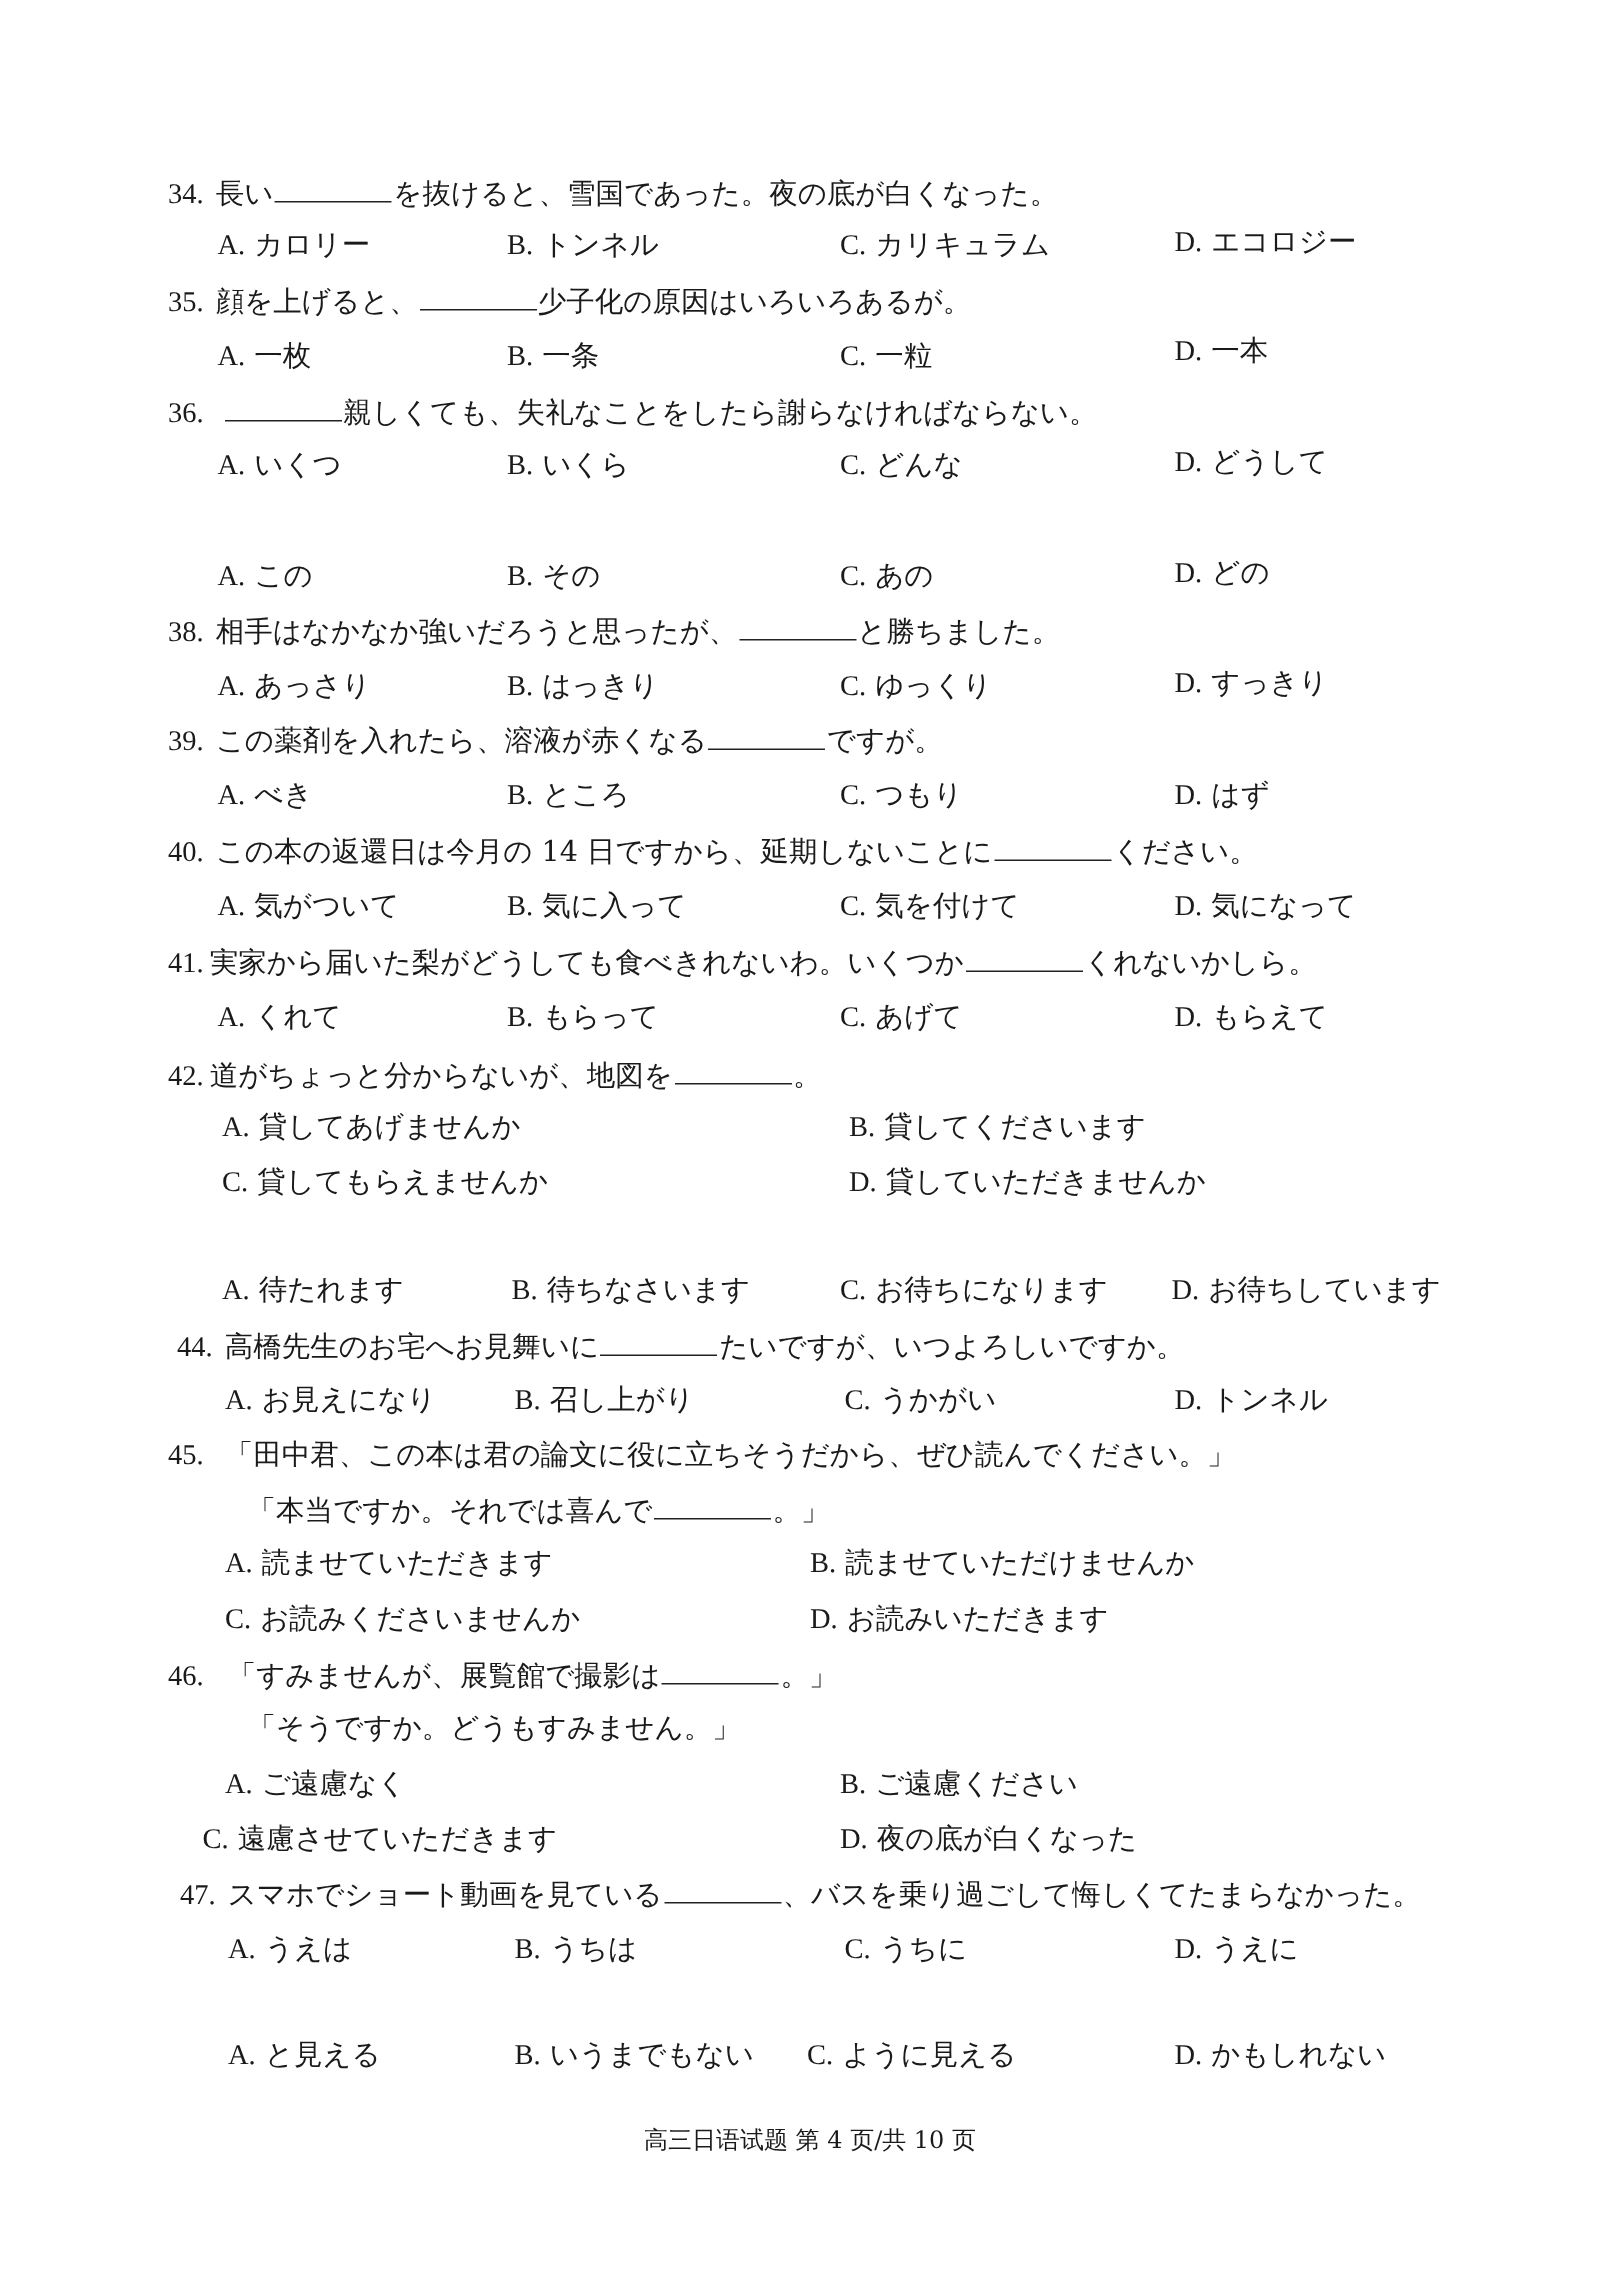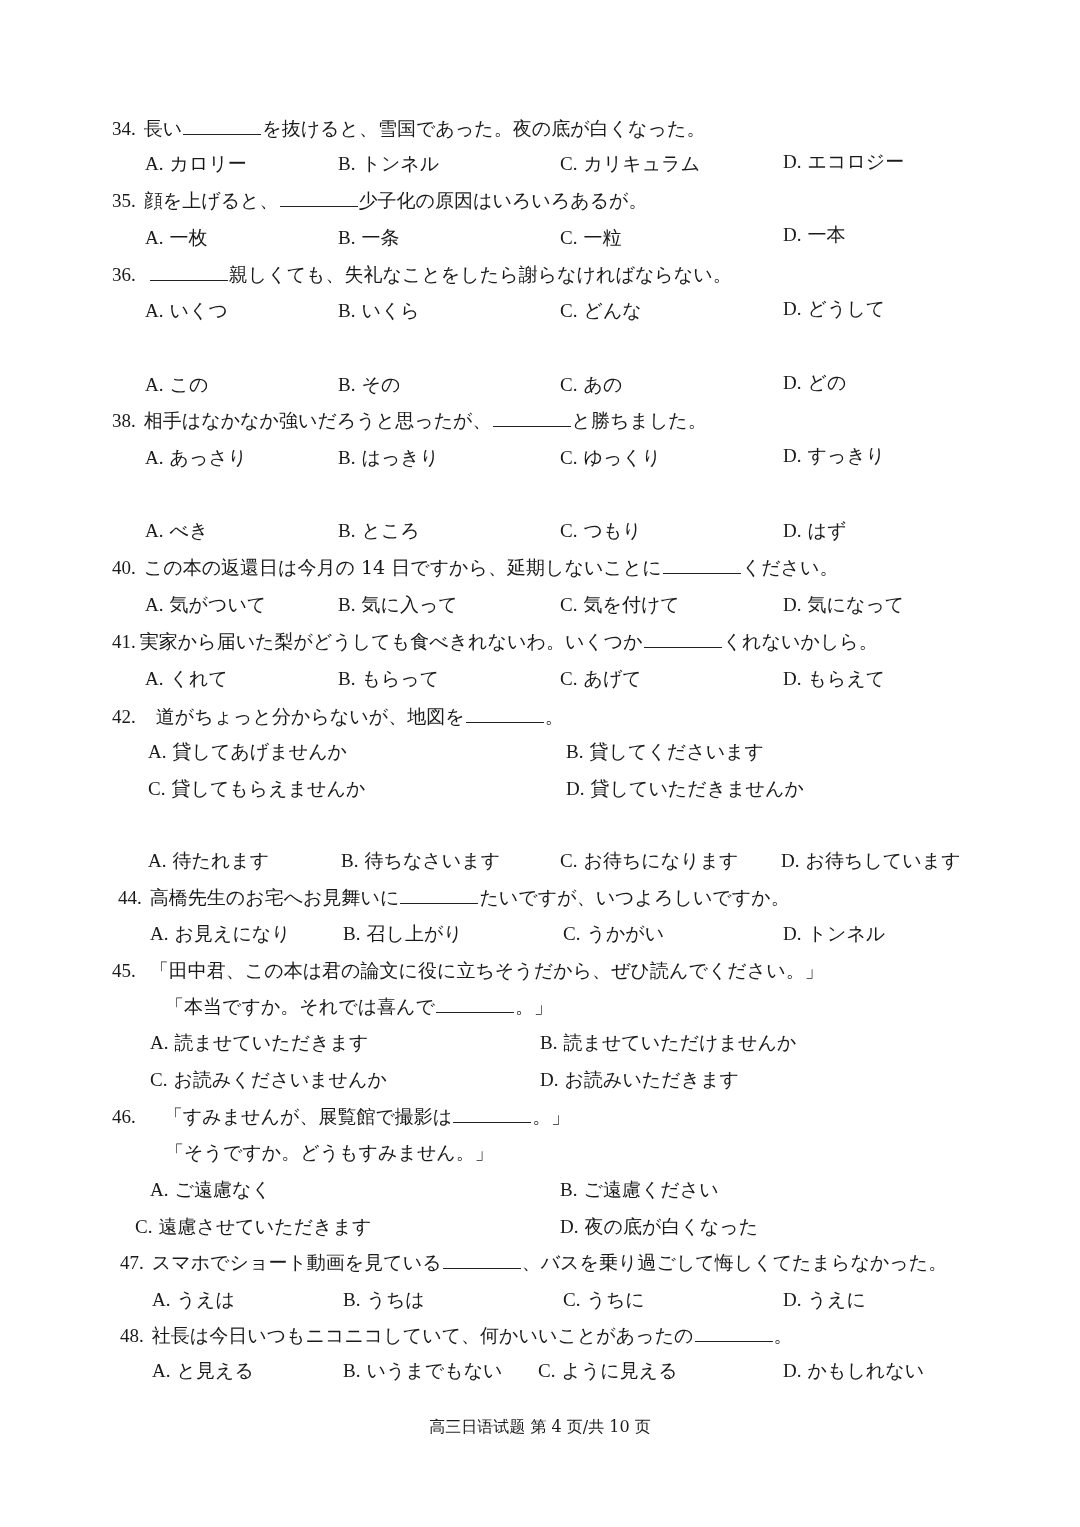--- a/index.html
+++ b/index.html
@@ -51,20 +51,23 @@
   <div class="opt" style="left:783px;top:370px"><span class="letter">D.</span><span>どの</span></div>
 
   <div class="q" style="left:112px;top:408px">
     <span class="qnum">38.</span><span>相手はなかなか強いだろうと思ったが、</span><span class="blank"></span><span>と勝ちました。</span>
   </div>
   <div class="opt" style="left:145px;top:445px"><span class="letter">A.</span><span>あっさり</span></div>
   <div class="opt" style="left:338px;top:445px"><span class="letter">B.</span><span>はっきり</span></div>
   <div class="opt" style="left:560px;top:445px"><span class="letter">C.</span><span>ゆっくり</span></div>
   <div class="opt" style="left:783px;top:443px"><span class="letter">D.</span><span>すっきり</span></div>
 
+  <div class="q" style="left:112px;top:481px">
+    <span class="qnum">39.</span><span>この薬剤を入れたら、溶液が赤くなる</span><span class="blank"></span><span>ですが。</span>
+  </div>
   <div class="opt" style="left:145px;top:518px"><span class="letter">A.</span><span>べき</span></div>
   <div class="opt" style="left:338px;top:518px"><span class="letter">B.</span><span>ところ</span></div>
   <div class="opt" style="left:560px;top:518px"><span class="letter">C.</span><span>つもり</span></div>
   <div class="opt" style="left:783px;top:518px"><span class="letter">D.</span><span>はず</span></div>
 
   <div class="q" style="left:112px;top:555px">
     <span class="qnum">40.</span><span>この本の返還日は今月の 14 日ですから、延期しないことに</span><span class="blank"></span><span>ください。</span>
   </div>
   <div class="opt" style="left:145px;top:592px"><span class="letter">A.</span><span>気がついて</span></div>
   <div class="opt" style="left:338px;top:592px"><span class="letter">B.</span><span>気に入って</span></div>
@@ -73,21 +76,21 @@
 
   <div class="q" style="left:112px;top:629px">
     <span class="qnum" style="margin-right:4px">41.</span><span>実家から届いた梨がどうしても食べきれないわ。いくつか</span><span class="blank"></span><span>くれないかしら。</span>
   </div>
   <div class="opt" style="left:145px;top:666px"><span class="letter">A.</span><span>くれて</span></div>
   <div class="opt" style="left:338px;top:666px"><span class="letter">B.</span><span>もらって</span></div>
   <div class="opt" style="left:560px;top:666px"><span class="letter">C.</span><span>あげて</span></div>
   <div class="opt" style="left:783px;top:666px"><span class="letter">D.</span><span>もらえて</span></div>
 
   <div class="q" style="left:112px;top:704px">
-    <span class="qnum" style="margin-right:20px">42.</span><span>道がちょっと分からないが、地図を</span><span class="blank"></span><span>。</span>
+    <span class="qnum" style="margin-right:4px">42.</span><span>道がちょっと分からないが、地図を</span><span class="blank"></span><span>。</span>
   </div>
   <div class="opt" style="left:148px;top:739px"><span class="letter">A.</span><span>貸してあげませんか</span></div>
   <div class="opt" style="left:566px;top:739px"><span class="letter">B.</span><span>貸してくださいます</span></div>
   <div class="opt" style="left:148px;top:776px"><span class="letter">C.</span><span>貸してもらえませんか</span></div>
   <div class="opt" style="left:566px;top:776px"><span class="letter">D.</span><span>貸していただきませんか</span></div>
 
   <div class="opt" style="left:148px;top:848px"><span class="letter">A.</span><span>待たれます</span></div>
   <div class="opt" style="left:341px;top:848px"><span class="letter">B.</span><span>待ちなさいます</span></div>
   <div class="opt" style="left:560px;top:848px"><span class="letter">C.</span><span>お待ちになります</span></div>
   <div class="opt" style="left:781px;top:848px"><span class="letter">D.</span><span>お待ちしています</span></div>
@@ -105,40 +108,37 @@
   </div>
   <div class="q" style="left:165px;top:994px">
     <span>「本当ですか。それでは喜んで</span><span class="blank"></span><span>。」</span>
   </div>
   <div class="opt" style="left:150px;top:1030px"><span class="letter">A.</span><span>読ませていただきます</span></div>
   <div class="opt" style="left:540px;top:1030px"><span class="letter">B.</span><span>読ませていただけませんか</span></div>
   <div class="opt" style="left:150px;top:1067px"><span class="letter">C.</span><span>お読みくださいませんか</span></div>
   <div class="opt" style="left:540px;top:1067px"><span class="letter">D.</span><span>お読みいただきます</span></div>
 
   <div class="q" style="left:112px;top:1104px">
-    <span class="qnum" style="margin-right:28px">46.</span><span>「すみませんが、展覧館で撮影は</span><span class="blank"></span><span>。」</span>
+    <span class="qnum" style="margin-right:16px">46.</span><span>「すみませんが、展覧館で撮影は</span><span class="blank"></span><span>。」</span>
   </div>
   <div class="q" style="left:165px;top:1140px">
     <span>「そうですか。どうもすみません。」</span>
   </div>
   <div class="opt" style="left:150px;top:1177px"><span class="letter">A.</span><span>ご遠慮なく</span></div>
   <div class="opt" style="left:560px;top:1177px"><span class="letter">B.</span><span>ご遠慮ください</span></div>
   <div class="opt" style="left:135px;top:1214px"><span class="letter">C.</span><span>遠慮させていただきます</span></div>
   <div class="opt" style="left:560px;top:1214px"><span class="letter">D.</span><span>夜の底が白くなった</span></div>
 
   <div class="q" style="left:120px;top:1250px">
     <span class="qnum">47.</span><span>スマホでショート動画を見ている</span><span class="blank"></span><span>、バスを乗り過ごして悔しくてたまらなかった。</span>
   </div>
   <div class="opt" style="left:152px;top:1287px"><span class="letter">A.</span><span>うえは</span></div>
   <div class="opt" style="left:343px;top:1287px"><span class="letter">B.</span><span>うちは</span></div>
   <div class="opt" style="left:563px;top:1287px"><span class="letter">C.</span><span>うちに</span></div>
   <div class="opt" style="left:783px;top:1287px"><span class="letter">D.</span><span>うえに</span></div>
 
-  <div class="q" style="left:120px;top:1323px">
-    <span class="qnum">48.</span><span>社長は今日いつもニコニコしていて、何かいいことがあったの</span><span class="blank"></span><span>。</span>
-  </div>
   <div class="opt" style="left:152px;top:1358px"><span class="letter">A.</span><span>と見える</span></div>
   <div class="opt" style="left:343px;top:1358px"><span class="letter">B.</span><span>いうまでもない</span></div>
   <div class="opt" style="left:538px;top:1358px"><span class="letter">C.</span><span>ように見える</span></div>
   <div class="opt" style="left:783px;top:1358px"><span class="letter">D.</span><span>かもしれない</span></div>
 
   <div class="footer">高三日语试题  第 4 页/共 10 页</div>
 </div>
 
 </body></html>

